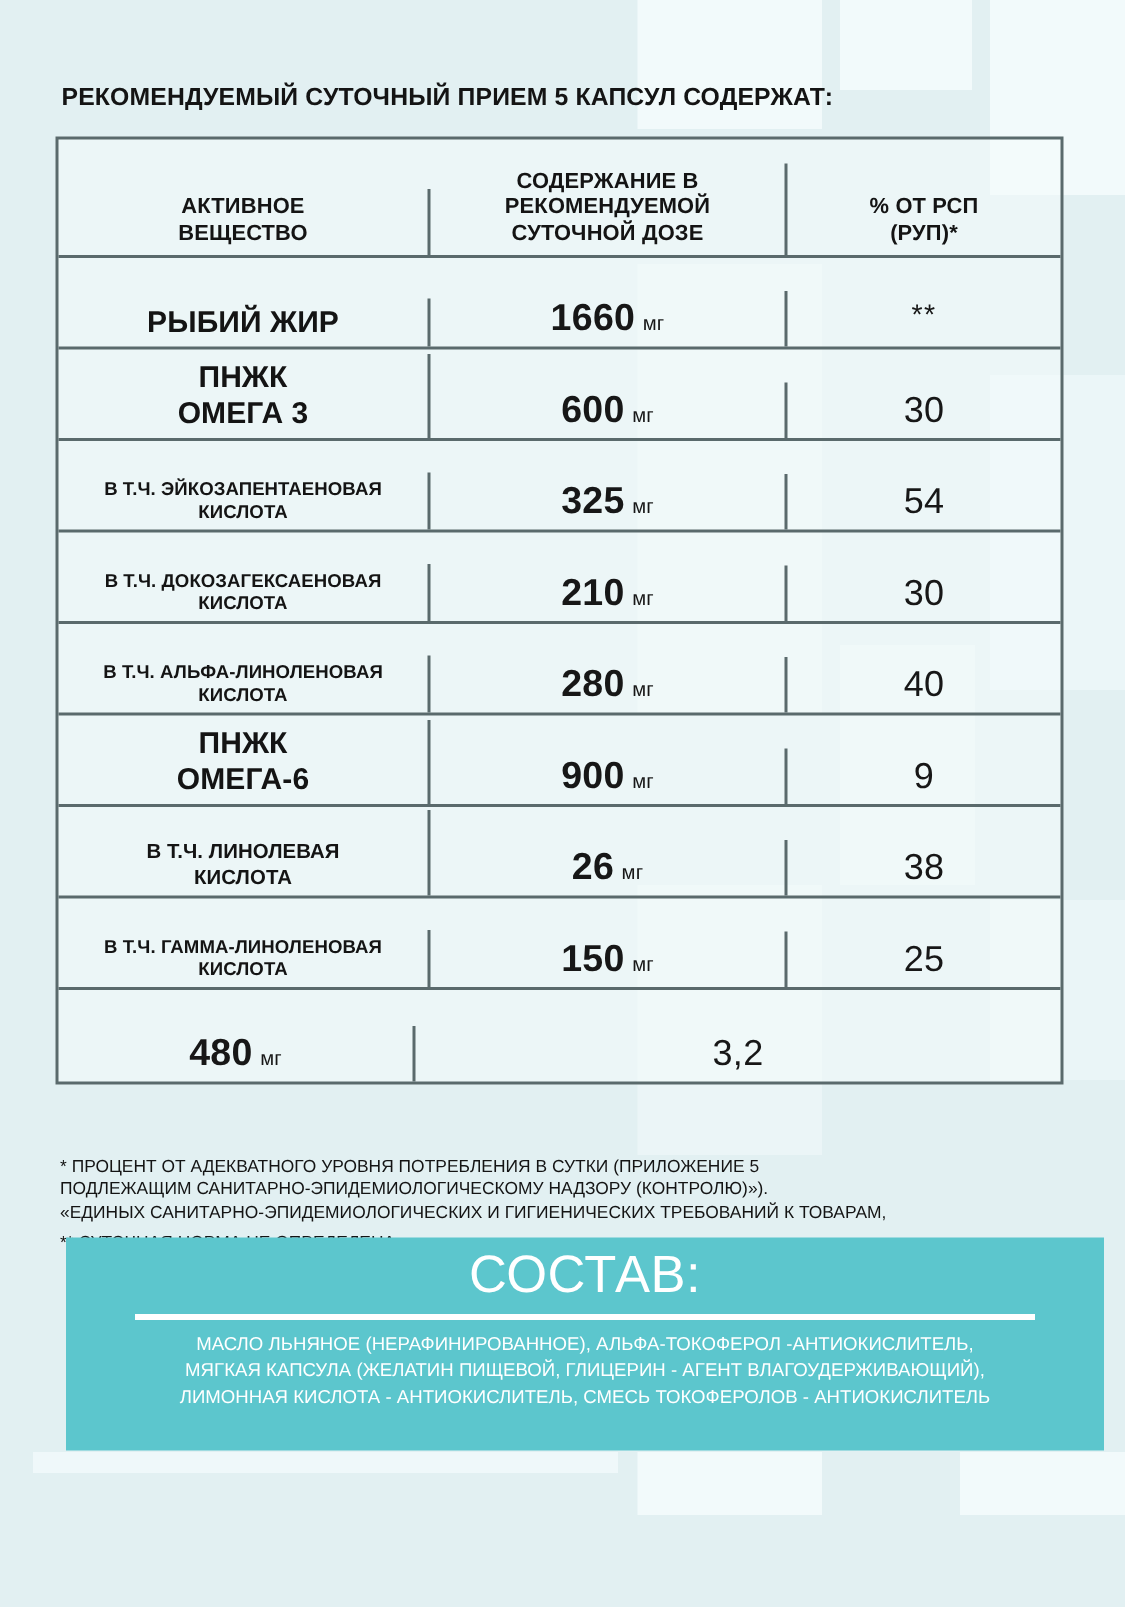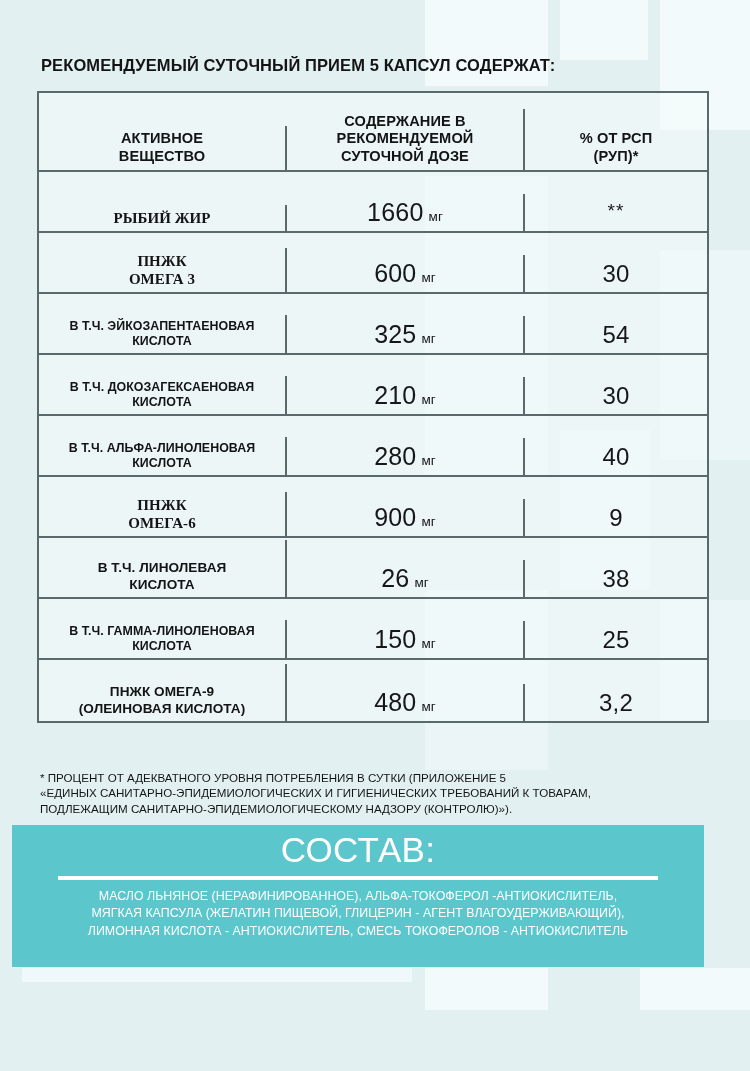--- a/index.html
+++ b/index.html
@@ -101,34 +101,34 @@
 
   
   .trow.body-row { height: 61px; }
 
   .name-text {
     font-weight: bold;
     line-height: 1.2;
     letter-spacing: 0.05px;
     color: #141414;
   }
-  .nm-lg  { font-size: 15px; font-family: Liberation Serif, serif; }
+  .nm-lg  { font-size: 20px; }
   .nm-md  { font-size: 13.6px; margin-top: 16px; }
   .nm-sm  { font-size: 12.4px; }
 
   .value-wrap {
     display: flex;
     align-items: baseline;
     justify-content: center;
     gap: 5px;
     color: #171717;
   }
   .value-num {
     font-size: 25px;
-    font-weight: 400;
+    font-weight: 700;
     letter-spacing: 0.2px;
   }
   .value-unit {
     font-size: 13.5px;
     font-weight: 400;
     letter-spacing: 0.1px;
   }
 
   .pct-text {
     font-size: 24px;
@@ -156,21 +156,21 @@
     line-height: 1.33;
     color: #141414;
     letter-spacing: 0.01px;
     white-space: nowrap;
   }
   .fn-gap { margin-top: 5px; }
 
   
   .composition {
     position: absolute;
-    left: 12px;
+    left: 44px;
     top: 825px;
     width: 692px;
     height: 142px;
     background: #5cc6cd;
     padding-top: 7px;
   }
   .comp-title {
     text-align: center;
     color: #ffffff;
     font-size: 35px;
@@ -369,43 +369,37 @@
             <div class="value-wrap">
               <span class="value-num">150</span>
               <span class="value-unit">мг</span>
             </div>
           </div>
           <div class="cell c-pct">
             <span class="pct-text">25</span>
           </div>
         </div>
         <div class="trow body-row">
-          <div class="cell c-name">
-            <div class="name-text nm-md">
-              <div>ПНЖК ОМЕГА-9</div>
-              <div>(ОЛЕИНОВАЯ КИСЛОТА)</div>
-            </div>
-          </div>
           <div class="cell c-value">
             <div class="value-wrap">
               <span class="value-num">480</span>
               <span class="value-unit">мг</span>
             </div>
           </div>
           <div class="cell c-pct">
             <span class="pct-text">3,2</span>
           </div>
         </div>
       </div>
   </div>
 
   <div class="footnotes">
     <div class="fn-line">* ПРОЦЕНТ ОТ АДЕКВАТНОГО УРОВНЯ ПОТРЕБЛЕНИЯ В СУТКИ (ПРИЛОЖЕНИЕ 5</div>
+    <div class="fn-line">ПОДЛЕЖАЩИМ САНИТАРНО-ЭПИДЕМИОЛОГИЧЕСКОМУ НАДЗОРУ (КОНТРОЛЮ)»).</div>
     <div class="fn-line">«ЕДИНЫХ САНИТАРНО-ЭПИДЕМИОЛОГИЧЕСКИХ И ГИГИЕНИЧЕСКИХ ТРЕБОВАНИЙ К ТОВАРАМ,</div>
-    <div class="fn-line">ПОДЛЕЖАЩИМ САНИТАРНО-ЭПИДЕМИОЛОГИЧЕСКОМУ НАДЗОРУ (КОНТРОЛЮ)»).</div>
     <div class="fn-line fn-gap">** СУТОЧНАЯ НОРМА НЕ ОПРЕДЕЛЕНА.</div>
   </div>
 
   <div class="composition">
     <div class="comp-title">СОСТАВ:</div>
     <div class="comp-rule"></div>
     <div class="comp-body" id="comp-body">
         <div>МАСЛО ЛЬНЯНОЕ (НЕРАФИНИРОВАННОЕ), АЛЬФА-ТОКОФЕРОЛ -АНТИОКИСЛИТЕЛЬ,</div>
         <div>МЯГКАЯ КАПСУЛА (ЖЕЛАТИН ПИЩЕВОЙ, ГЛИЦЕРИН - АГЕНТ ВЛАГОУДЕРЖИВАЮЩИЙ),</div>
         <div>ЛИМОННАЯ КИСЛОТА - АНТИОКИСЛИТЕЛЬ, СМЕСЬ ТОКОФЕРОЛОВ - АНТИОКИСЛИТЕЛЬ</div>

